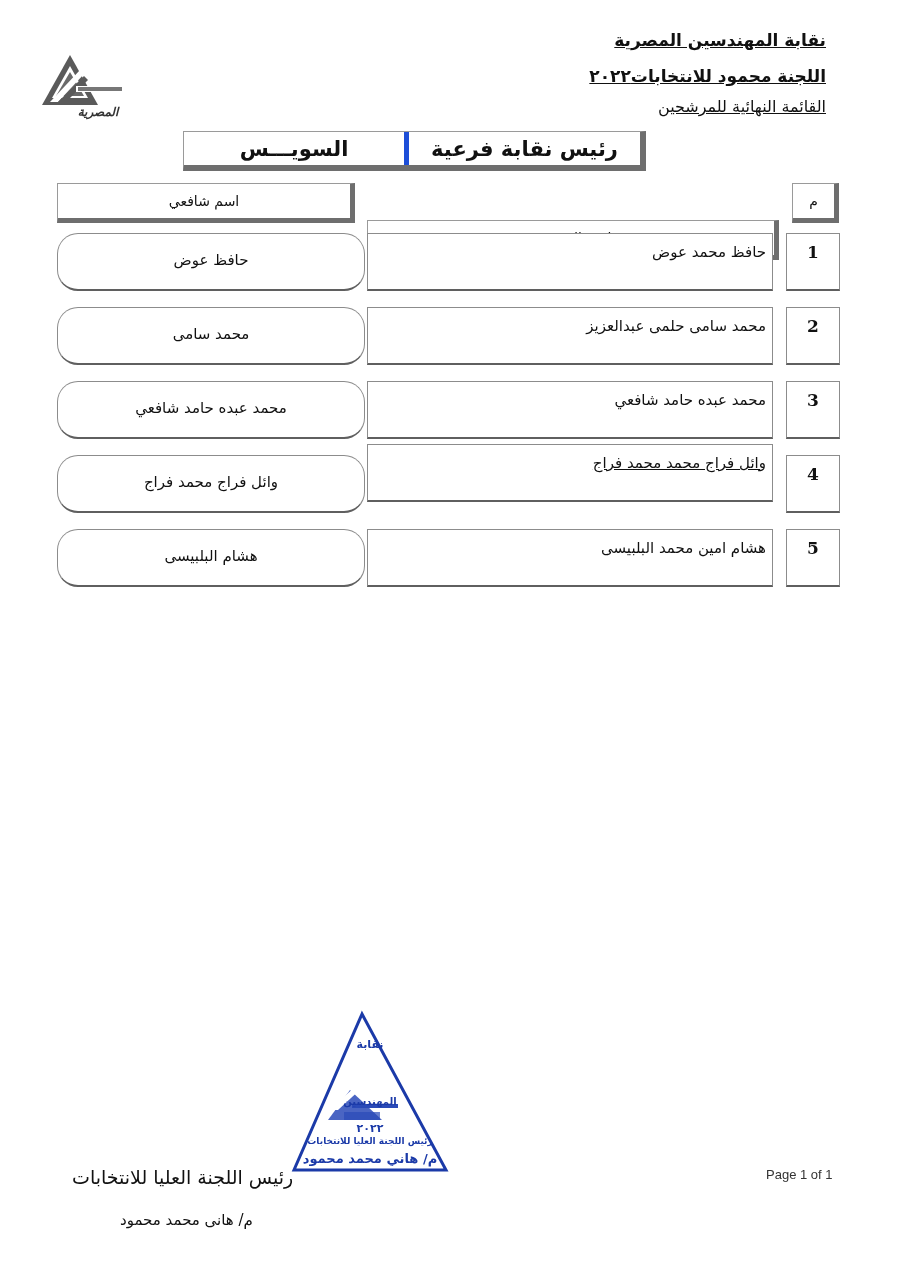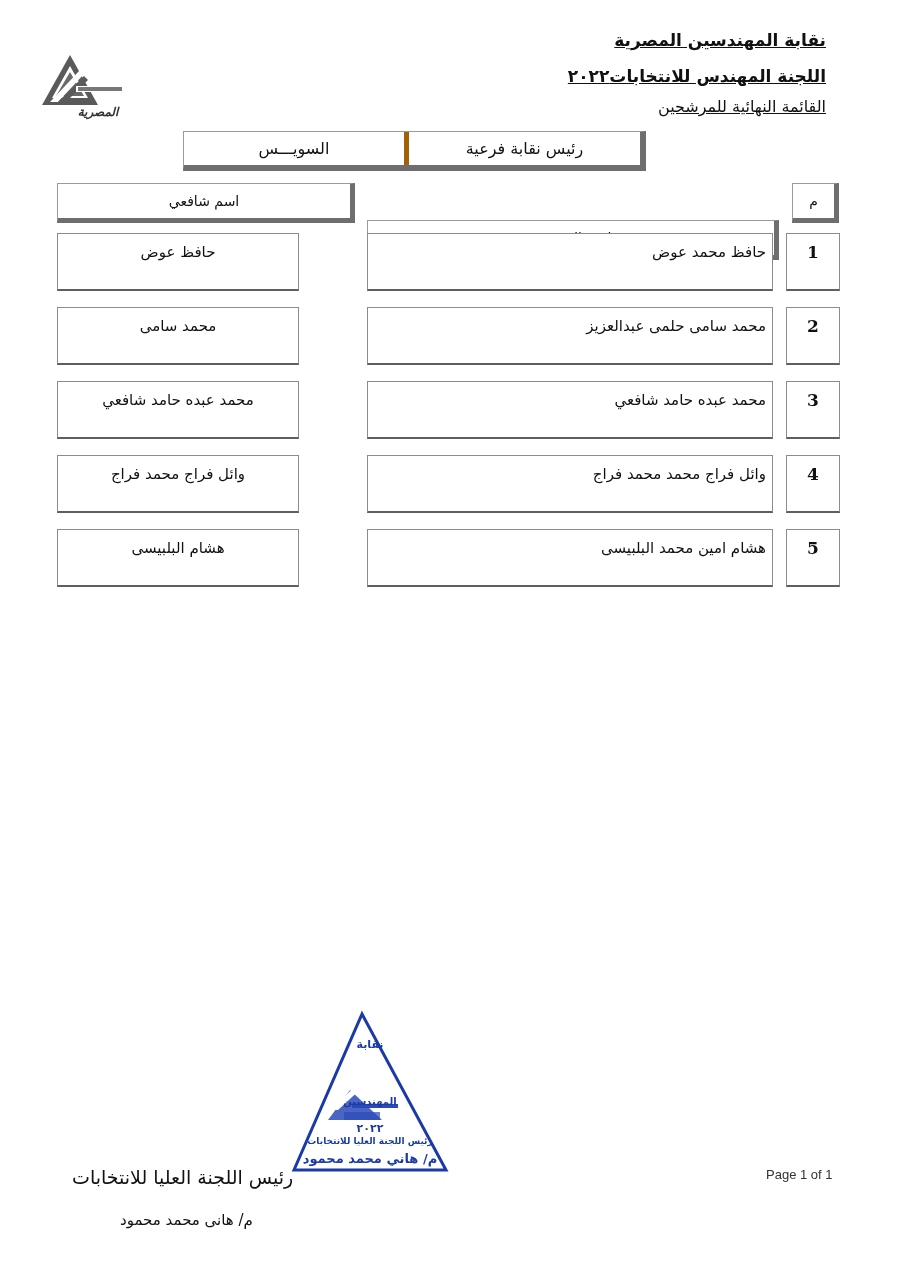--- a/index.html
+++ b/index.html
@@ -12,51 +12,51 @@
     .hdr { direction: rtl; text-align: right; right: 78px; font-weight: bold; text-decoration: underline; white-space: nowrap; font-family: "DejaVu Sans", sans-serif; }
     .hdr-1 { top: 30px; font-size: 17px; }
     .hdr-2 { top: 66px; font-size: 17px; }
     .hdr-3 { top: 97px; font-size: 16px; font-weight: normal; margin-left: 12px; }
 
     
     .logo { left: 40px; top: 50px; width: 85px; height: 75px; }
 
     
     .title-box { left: 183px; top: 131px; width: 463px; height: 40px; border: 1px solid #9a9a9a; border-right: 6px solid #6e6e6e; border-bottom: 6px solid #6e6e6e; background: #fff; display: flex; direction: rtl; }
-    .title-box .cell { display: flex; align-items: center; justify-content: center; font-weight: normal; font-size: 16px; white-space: nowrap; }
-    .title-box .cell-role { width: 236px; border-left: 5px solid #a16207; }
+    .title-box .cell { display: flex; align-items: center; justify-content: center; font-weight: bold; font-size: 21px; white-space: nowrap; }
+    .title-box .cell-role { width: 236px; border-left: 5px solid #1d4ed8; }
     .title-box .cell-city { flex: 1; }
 
     
     .sbox { background: #fff; border: 1px solid #9a9a9a; border-right: 5px solid #6e6e6e; border-bottom: 5px solid #6e6e6e; display: flex; align-items: center; justify-content: center; direction: rtl; font-size: 14px; white-space: nowrap; }
 
     .col-h-num { left: 792px; top: 183px; width: 47px; height: 40px; }
     .col-h-name { left: 367px; top: 183px; width: 412px; height: 40px; margin-top: 37px; }
     .col-h-nick { left: 57px; top: 183px; width: 298px; height: 40px; }
 
     
     .rbox { background: #fff; border: 1px solid #8c8c8c; border-bottom: 2px solid #5f5f5f; }
     .r-num { left: 786px; width: 54px; height: 58px; display: flex; justify-content: center; padding-top: 8px; font-family: "DejaVu Serif", serif; font-weight: bold; font-size: 17px; }
     .r-name { left: 367px; width: 406px; height: 58px; direction: rtl; text-align: right; padding: 9px 6px 8px 0; font-size: 15px; white-space: nowrap; }
-    .r-nick { left: 57px; width: 242px; height: 58px; direction: rtl; text-align: center; padding-top: 9px; font-size: 15px; white-space: nowrap; }
+    .r-nick { left: 57px; width: 308px; height: 58px; direction: rtl; text-align: center; padding-top: 17px; font-size: 15px; white-space: nowrap; border-radius: 21px; }
 
     
     .stamp { left: 290px; top: 1010px; width: 160px; height: 170px; }
     .stamp-text { position: absolute; width: 160px; text-align: center; direction: rtl; color: #1b3aa8; font-weight: bold; white-space: nowrap; }
 
     
     .sig-1 { left: 72px; top: 1166px; direction: rtl; font-size: 19px; white-space: nowrap; }
     .sig-2 { left: 120px; top: 1211px; direction: rtl; font-size: 15px; white-space: nowrap; text-align: center; }
     .page-num { left: 766px; top: 1167px; font-family: "Liberation Sans", sans-serif; font-size: 13px; color: #333; white-space: nowrap; text-align: right; }
   </style>
 </head>
 <body>
 
 <div class="abs hdr hdr-1">نقابة المهندسين المصرية</div>
-<div class="abs hdr hdr-2">اللجنة المهندس للانتخابات٢٠٢٢</div>
+<div class="abs hdr hdr-2">اللجنة محمود للانتخابات٢٠٢٢</div>
 <div class="abs hdr hdr-3">القائمة النهائية للمرشحين</div>
 
 <div class="abs logo">
   <svg width="85" height="75" viewBox="0 0 85 75">
     <polygon points="30,5 2,55 58,55" fill="#5a5a5a"></polygon>
     <polygon points="30,16 12,48 48,48" fill="#ffffff"></polygon>
     <polygon points="30,22 16,46 44,46" fill="#6a6a6a"></polygon>
     <path d="M10,52 L40,20 L44,24 L18,52 Z" fill="#fff"></path>
     <path d="M18,52 L44,26 L48,30 L26,52 Z" fill="#5a5a5a"></path>
     <rect x="36" y="36" width="48" height="6" fill="#fff"></rect>
@@ -80,21 +80,21 @@
 
 <div class="abs rbox r-num" style="top:307px;">2</div>
 <div class="abs rbox r-name" style="top:307px;">محمد سامى حلمى عبدالعزيز</div>
 <div class="abs rbox r-nick" style="top:307px;">محمد سامى</div>
 
 <div class="abs rbox r-num" style="top:381px;">3</div>
 <div class="abs rbox r-name" style="top:381px;">محمد عبده حامد شافعي</div>
 <div class="abs rbox r-nick" style="top:381px;">محمد عبده حامد شافعي</div>
 
 <div class="abs rbox r-num" style="top:455px;">4</div>
-<div class="abs rbox r-name" style="top:455px;">وائل فراج محمد محمد فراج</div>
+<div class="abs rbox r-name" style="top:444px;text-decoration:underline;">وائل فراج محمد محمد فراج</div>
 <div class="abs rbox r-nick" style="top:455px;">وائل فراج محمد فراج</div>
 
 <div class="abs rbox r-num" style="top:529px;">5</div>
 <div class="abs rbox r-name" style="top:529px;">هشام امين محمد البلبيسى</div>
 <div class="abs rbox r-nick" style="top:529px;">هشام البلبيسى</div>
 
 <div class="abs stamp">
   <svg width="160" height="170" viewBox="0 0 160 170" style="position:absolute;left:0;top:0;">
     <polygon points="72,4 4,160 156,160" fill="none" stroke="#1b3aa8" stroke-width="3"></polygon>
     <polygon points="60,80 38,110 92,110" fill="#2a4ab8" opacity="0.85"></polygon>

